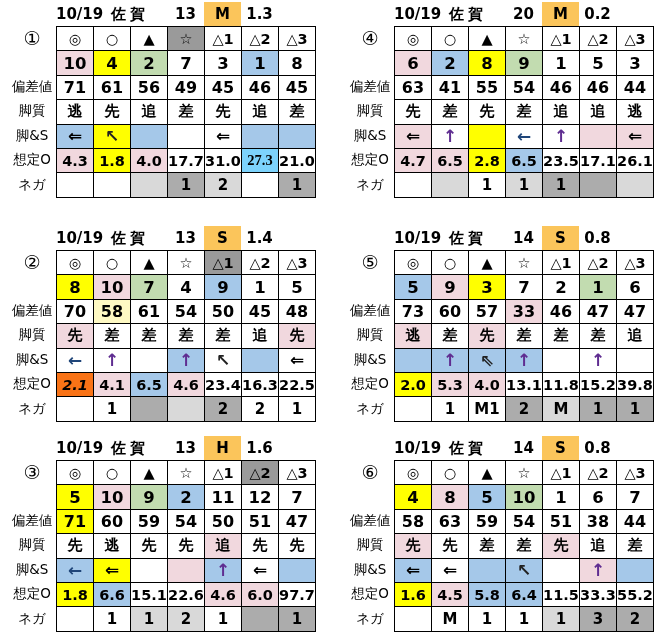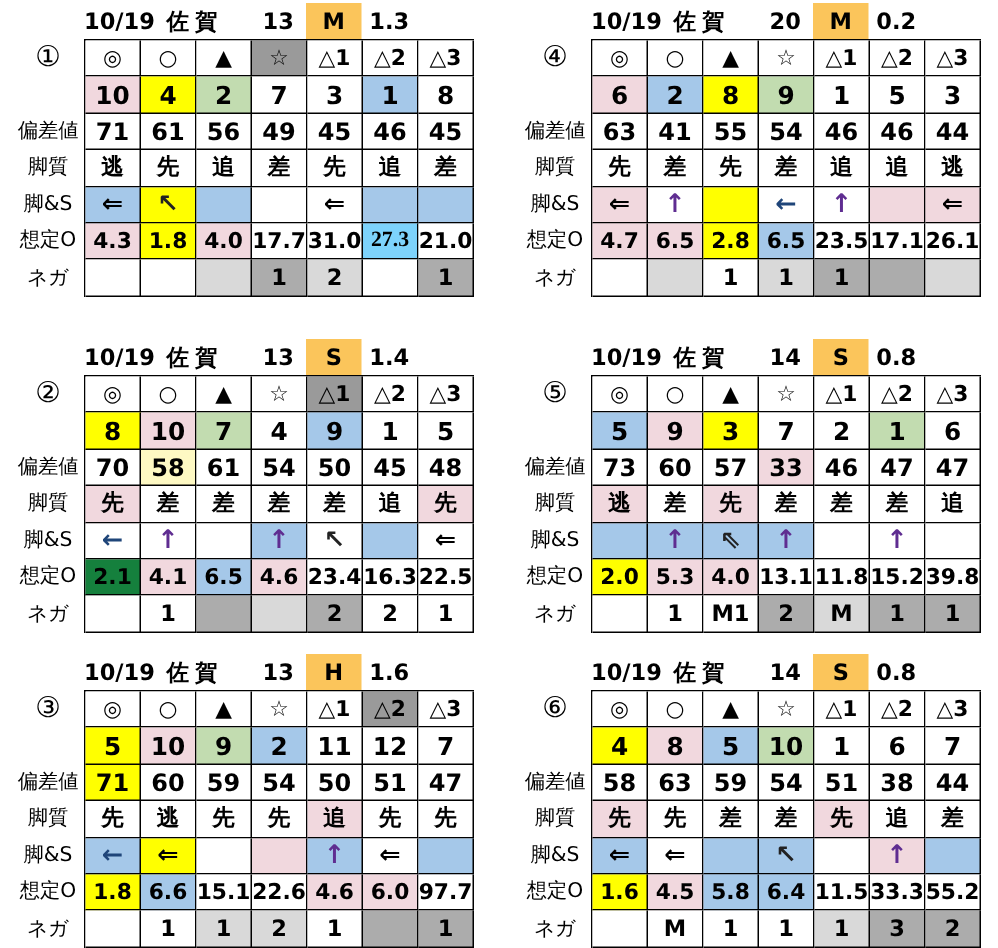--- a/index.html
+++ b/index.html
@@ -146,21 +146,21 @@
           <div class="cell r-style" style="background: rgb(255, 255, 255);">差</div>
           <div class="cell r-style" style="background: rgb(255, 255, 255);">追</div>
           <div class="cell r-style" style="background: rgb(241, 216, 222);">先</div>
           <div class="cell r-legs" style="background: rgb(255, 255, 255); color: rgb(31, 69, 121);">←</div>
           <div class="cell r-legs" style="background: rgb(255, 255, 255); color: rgb(95, 45, 145);">↑</div>
           <div class="cell r-legs" style="background: rgb(255, 255, 255);"></div>
           <div class="cell r-legs" style="background: rgb(165, 200, 233); color: rgb(95, 45, 145);">↑</div>
           <div class="cell r-legs" style="background: rgb(255, 255, 255); color: rgb(34, 34, 34);">↖</div>
           <div class="cell r-legs" style="background: rgb(165, 200, 233);"></div>
           <div class="cell r-legs" style="background: rgb(255, 255, 255); color: rgb(0, 0, 0);">⇐</div>
-          <div class="cell r-odds" style="background: #15803d;">2.1</div>
+          <div class="cell r-odds" style="background: #f97316; font-style: italic;">2.1</div>
           <div class="cell r-odds" style="background: rgb(241, 216, 222);">4.1</div>
           <div class="cell r-odds" style="background: rgb(165, 200, 233);">6.5</div>
           <div class="cell r-odds" style="background: rgb(241, 216, 222);">4.6</div>
           <div class="cell r-odds" style="background: rgb(255, 255, 255);">23.4</div>
           <div class="cell r-odds" style="background: rgb(255, 255, 255);">16.3</div>
           <div class="cell r-odds" style="background: rgb(255, 255, 255);">22.5</div>
           <div class="cell r-nega" style="background: rgb(255, 255, 255);"></div>
           <div class="cell r-nega" style="background: rgb(255, 255, 255);">1</div>
           <div class="cell r-nega" style="background: rgb(172, 172, 172);"></div>
           <div class="cell r-nega" style="background: rgb(217, 217, 217);"></div>

